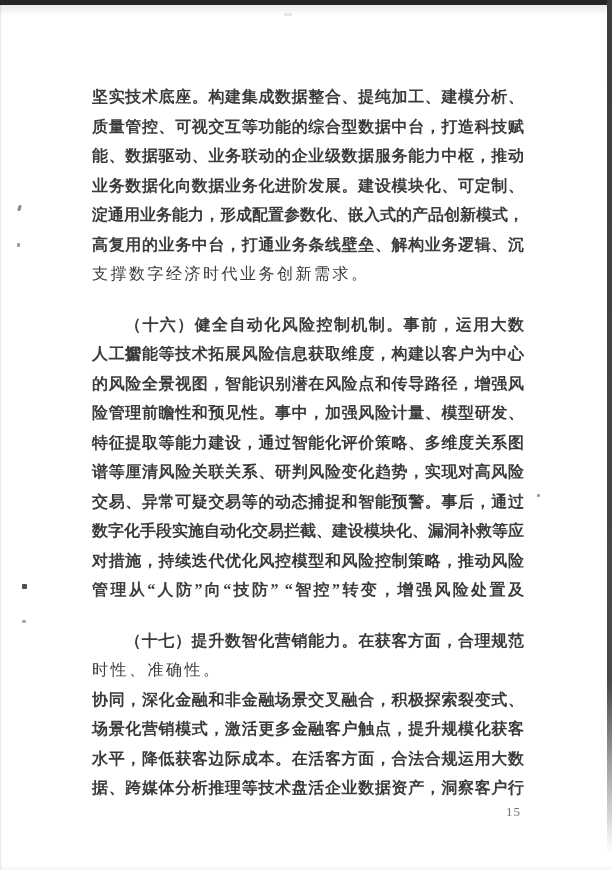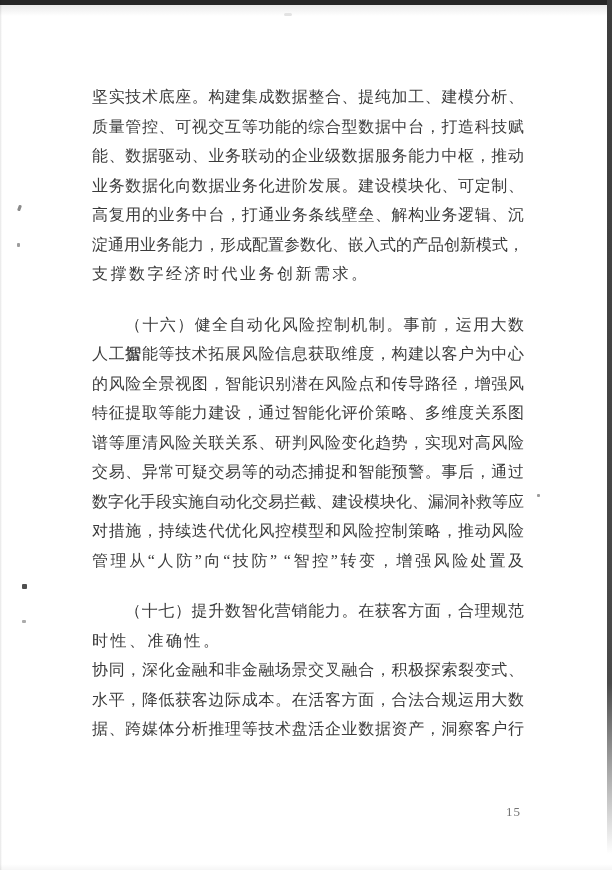--- a/index.html
+++ b/index.html
@@ -16,21 +16,21 @@
   .scan-left{position:absolute;top:0;left:0;width:2px;height:870px;
     background:linear-gradient(90deg,rgba(0,0,0,0.10),rgba(0,0,0,0));}
   .scan-bottom{position:absolute;left:0;bottom:0;width:612px;height:6px;
     background:linear-gradient(rgba(0,0,0,0),rgba(0,0,0,0.04));}
   
   .text-block{
     position:absolute;left:92px;top:82px;width:432px;
     color:var(--ink,#3b3b3b);font-size:16px;
   }
   .line{height:29.5px;line-height:29.5px;}
-  .fill{text-align:justify;text-align-last:justify;}
+  .fill{text-align:justify;text-align-last:justify;font-weight:bold;}
   .nofill{letter-spacing:2.5px;}
   .indent{padding-left:33px;margin-top:21px;}
   
   .page-num{
     position:absolute;top:804px;left:506px;width:30px;
     font-size:13px;color:#737373;letter-spacing:1px;
   }
   
   .speck{position:absolute;border-radius:1px;}
   .speck-a{left:18px;top:205px;width:3px;height:6px;background:#8a8a8a;transform:rotate(20deg);}
@@ -56,34 +56,36 @@
   <div class="speck speck-c"></div>
   <div class="speck speck-d"></div>
   <div class="speck speck-e"></div>
   <div class="speck speck-f"></div>
 
   <div class="text-block">
       <div class="line fill">坚实技术底座。构建集成数据整合、提纯加工、建模分析、</div>
       <div class="line fill">质量管控、可视交互等功能的综合型数据中台，打造科技赋</div>
       <div class="line fill">能、数据驱动、业务联动的企业级数据服务能力中枢，推动</div>
       <div class="line fill">业务数据化向数据业务化进阶发展。建设模块化、可定制、</div>
+      <div class="line fill">淀通用业务能力，形成配置参数化、嵌入式的产品创新模式，</div>
       <div class="line fill">高复用的业务中台，打通业务条线壁垒、解构业务逻辑、沉</div>
-      <div class="line fill">淀通用业务能力，形成配置参数化、嵌入式的产品创新模式，</div>
       <div class="line nofill">支撑数字经济时代业务创新需求。</div>
       <div class="line fill indent">（十六）健全自动化风险控制机制。事前，运用大数据、</div>
       <div class="line fill">人工智能等技术拓展风险信息获取维度，构建以客户为中心</div>
       <div class="line fill">的风险全景视图，智能识别潜在风险点和传导路径，增强风</div>
+      <div class="line fill">险管理前瞻性和预见性。事中，加强风险计量、模型研发、</div>
       <div class="line fill">特征提取等能力建设，通过智能化评价策略、多维度关系图</div>
       <div class="line fill">谱等厘清风险关联关系、研判风险变化趋势，实现对高风险</div>
       <div class="line fill">交易、异常可疑交易等的动态捕捉和智能预警。事后，通过</div>
       <div class="line fill">数字化手段实施自动化交易拦截、建设模块化、漏洞补救等应</div>
       <div class="line fill">对措施，持续迭代优化风控模型和风险控制策略，推动风险</div>
       <div class="line fill">管理从“人防”向“技防” “智控”转变，增强风险处置及</div>
       <div class="line fill indent">（十七）提升数智化营销能力。在获客方面，合理规范</div>
       <div class="line nofill">时性、准确性。</div>
       <div class="line fill">协同，深化金融和非金融场景交叉融合，积极探索裂变式、</div>
+      <div class="line fill">场景化营销模式，激活更多金融客户触点，提升规模化获客</div>
       <div class="line fill">水平，降低获客边际成本。在活客方面，合法合规运用大数</div>
       <div class="line fill">据、跨媒体分析推理等技术盘活企业数据资产，洞察客户行</div>
     </div>
 
   <div class="page-num">15</div>
 
 </div>
 
 </body></html>

